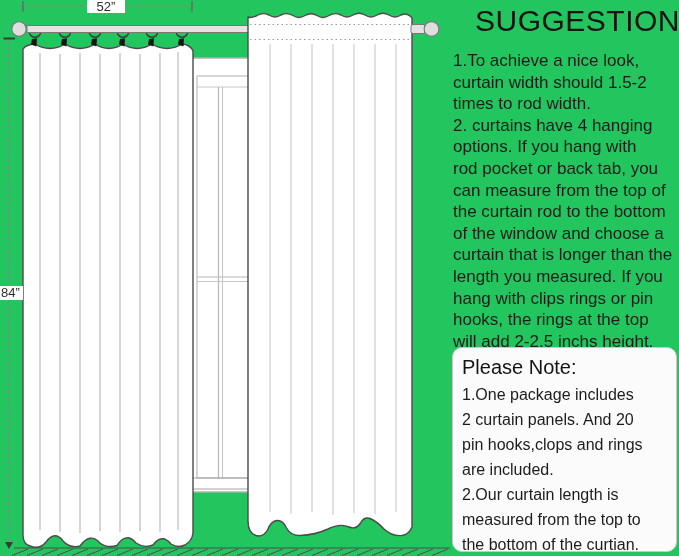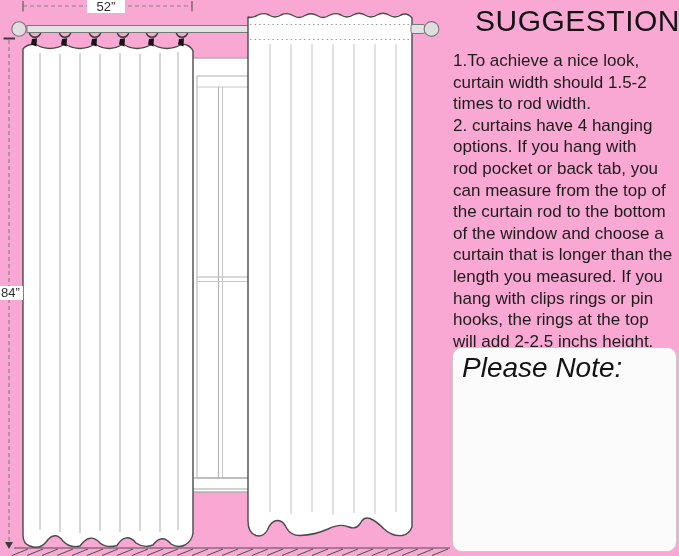--- a/index.html
+++ b/index.html
@@ -1,30 +1,30 @@
 <!DOCTYPE html>
 <html><head>
 <meta charset="utf-8">
 <style>
   html,body{margin:0;padding:0;}
   body{
     width:679px;height:556px;background:#ffffff;overflow:hidden;position:relative;
     font-family:"Liberation Sans",sans-serif;color:#1e1e1e;
   }
-  .canvas{position:absolute;left:0;top:0;width:679px;height:556px;background:#f9a8d4;}
+  .canvas{position:absolute;left:0;top:0;width:679px;height:556px;background:#22c55e;}
   svg text{font-family:"Liberation Sans",sans-serif;}
   .diagram{position:absolute;left:0;top:0;}
   .text-col{position:absolute;left:453px;top:6px;width:224px;}
   .s-title{font-size:30px;line-height:30px;letter-spacing:.5px;color:#141414;margin-left:22px;}
   .s-body{font-size:17px;line-height:21.6px;white-space:pre-line;color:#1c1c1c;margin-top:14px;}
   .note-box{
     position:absolute;left:452px;top:347px;width:225px;height:205px;box-sizing:border-box;
     border:1.5px solid #c9c9c9;border-radius:10px;background:#fbfbfb;padding:5px 9px 0 9px;
   }
-  .n-title{font-size:28px;line-height:29px;color:#141414;font-style:italic;}
+  .n-title{font-size:20px;line-height:29px;color:#141414;}
   .n-body{font-size:16px;line-height:25px;white-space:pre-line;color:#1c1c1c;}
 </style>
 </head>
 <body>
 
 <div class="canvas">
 
   <svg class="diagram" width="455" height="556" viewBox="0 0 455 556">
 
     <g fill="none">
@@ -113,15 +113,22 @@
 of the window and choose a
 curtain that is longer than the
 length you measured. If you
 hang with clips rings or pin
 hooks, the rings at the top
 will add 2-2.5 inchs height.</div>
   </div>
 
   <div class="note-box">
     <div class="n-title">Please Note:</div>
+    <div class="n-body">1.One package includes
+2 curtain panels. And 20
+pin hooks,clops and rings
+are included.
+2.Our curtain length is
+measured from the top to
+the bottom of the curtian.</div>
   </div>
 
 </div>
 
 </body></html>

